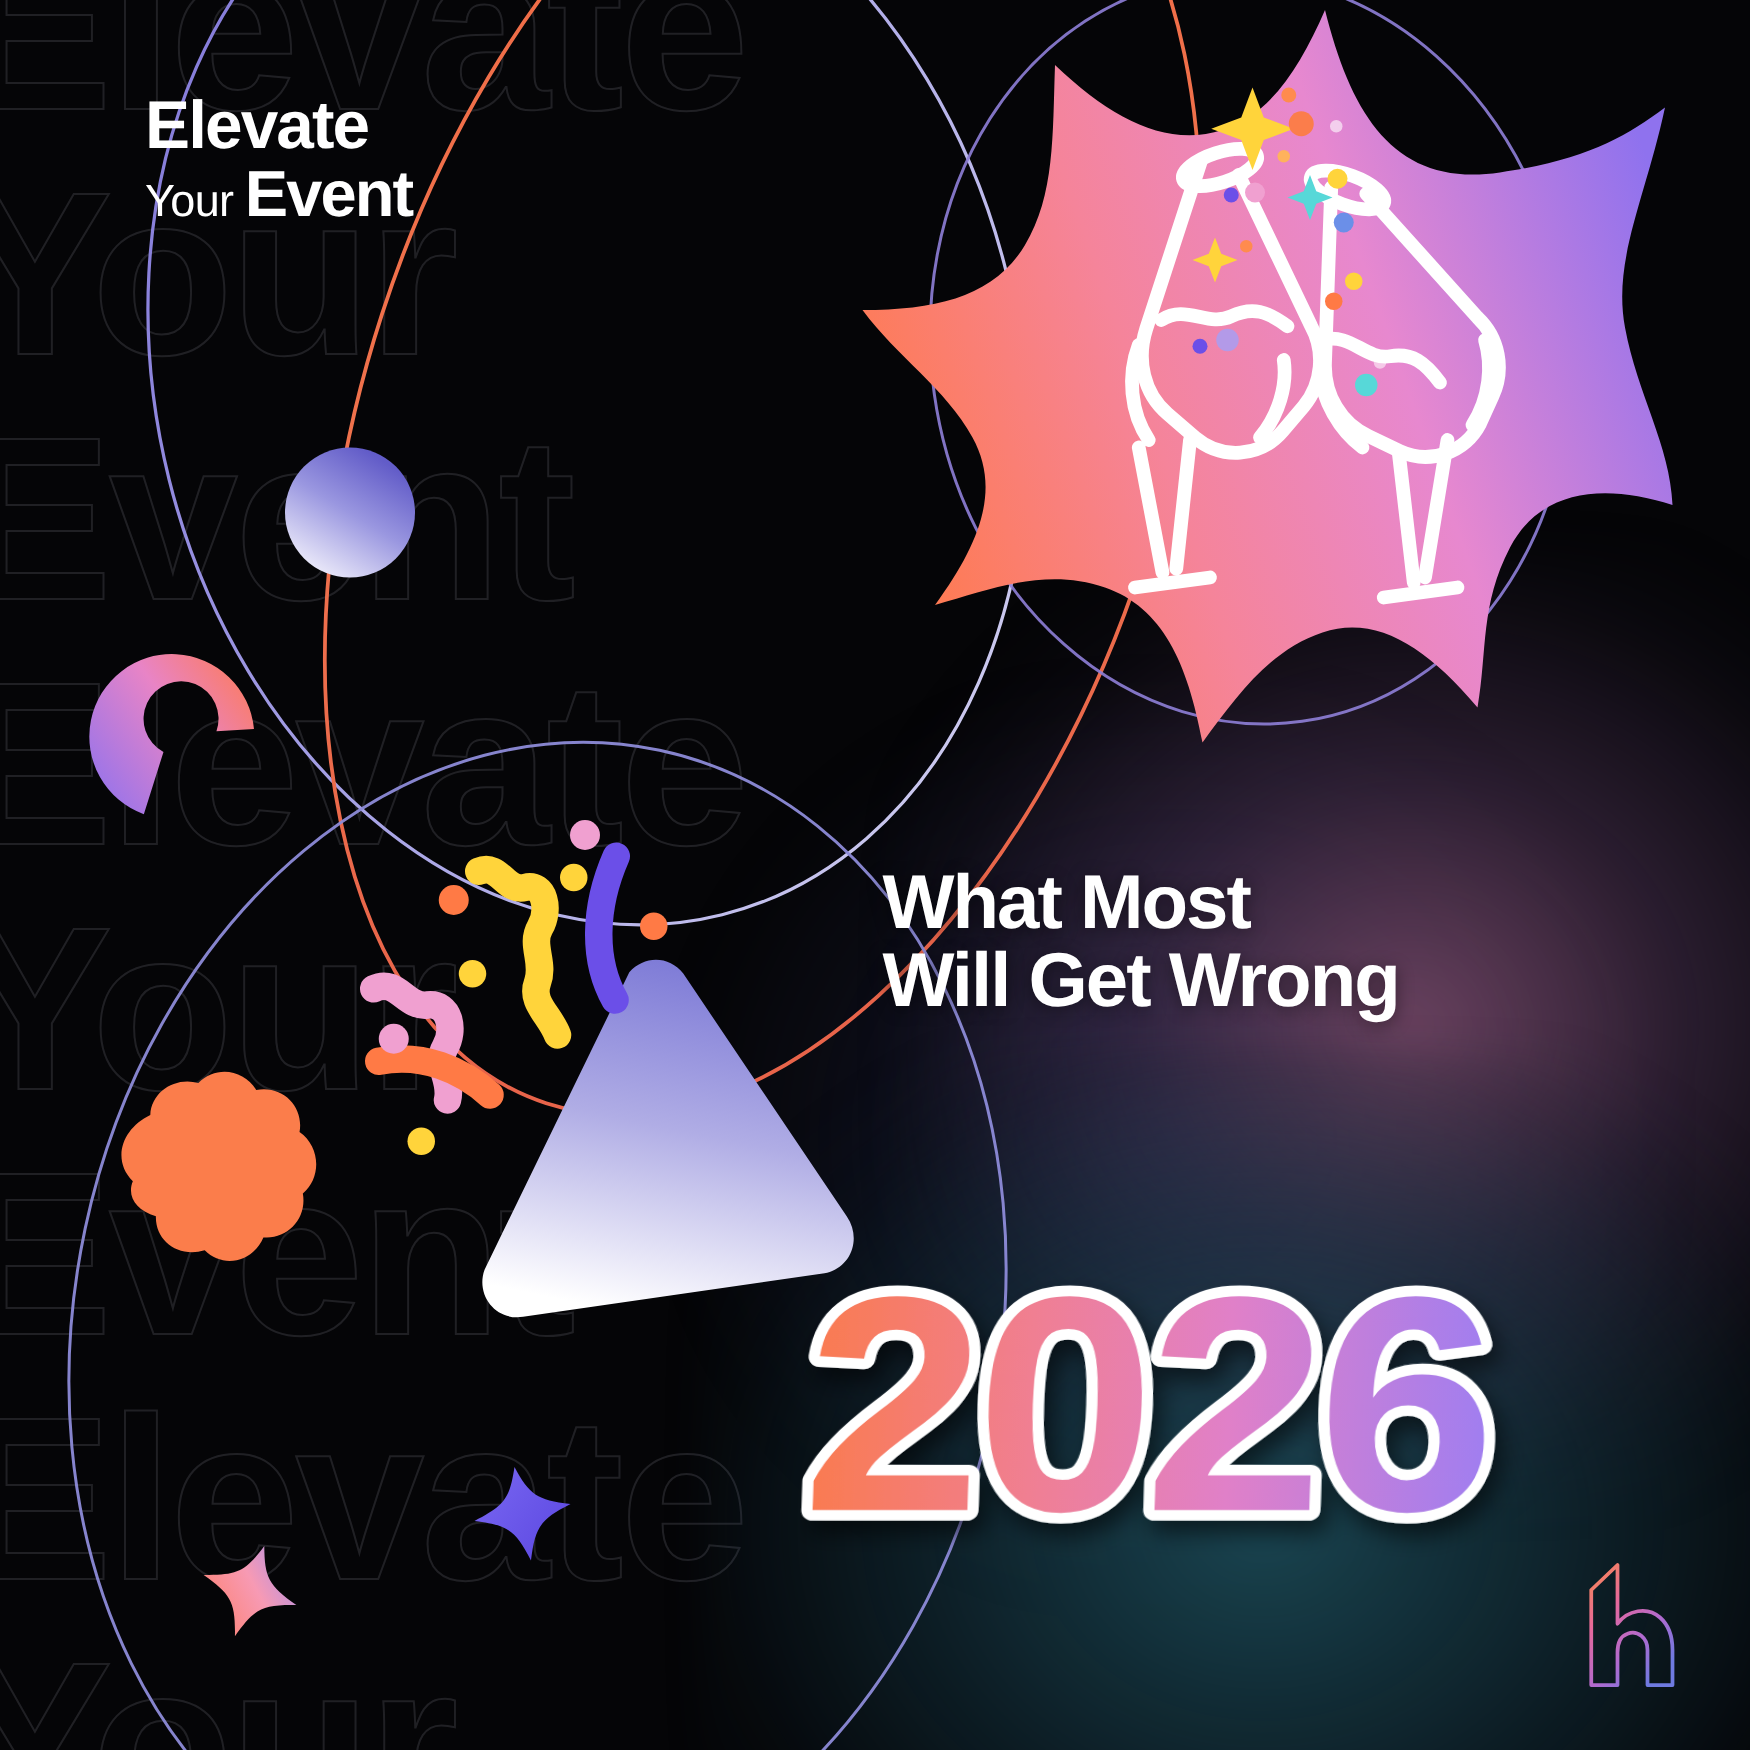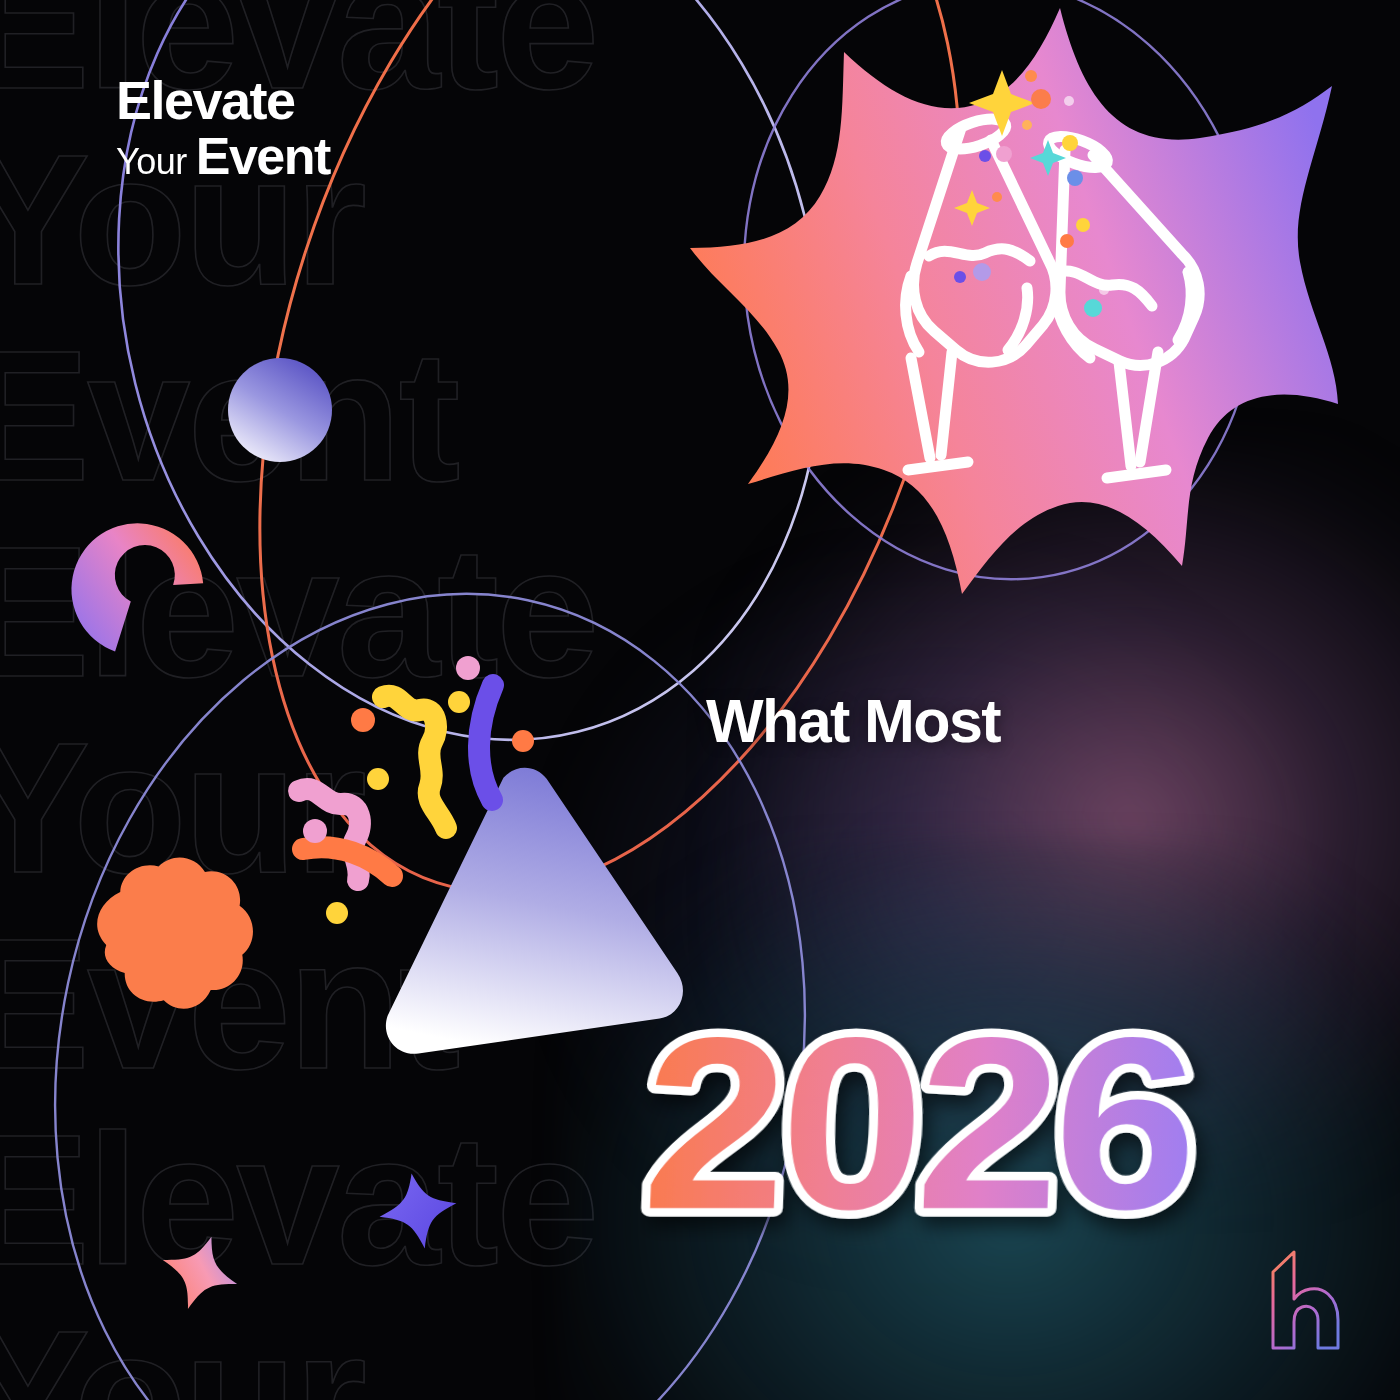--- a/index.html
+++ b/index.html
@@ -314,20 +314,21 @@
   <div id="logo">
     <div class="l1">Elevate</div>
     <div class="l2">
       <span class="your">Your</span>
       <span class="event">Event</span>
     </div>
   </div>
 
   <div id="headline">
     <div class="hl">What Most</div>
+    <div class="hl">Will Get Wrong</div>
   </div>
 
   <svg id="year" viewBox="0 0 690 250">
     <defs>
       <linearGradient id="gYear" x1="0" y1="0" x2="1" y2="0">
         <stop offset="0%" stop-color="#fa7a4e"></stop>
         <stop offset="33%" stop-color="#f07f92"></stop>
         <stop offset="62%" stop-color="#e080c8"></stop>
         <stop offset="100%" stop-color="#a07ef0"></stop>
       </linearGradient>

